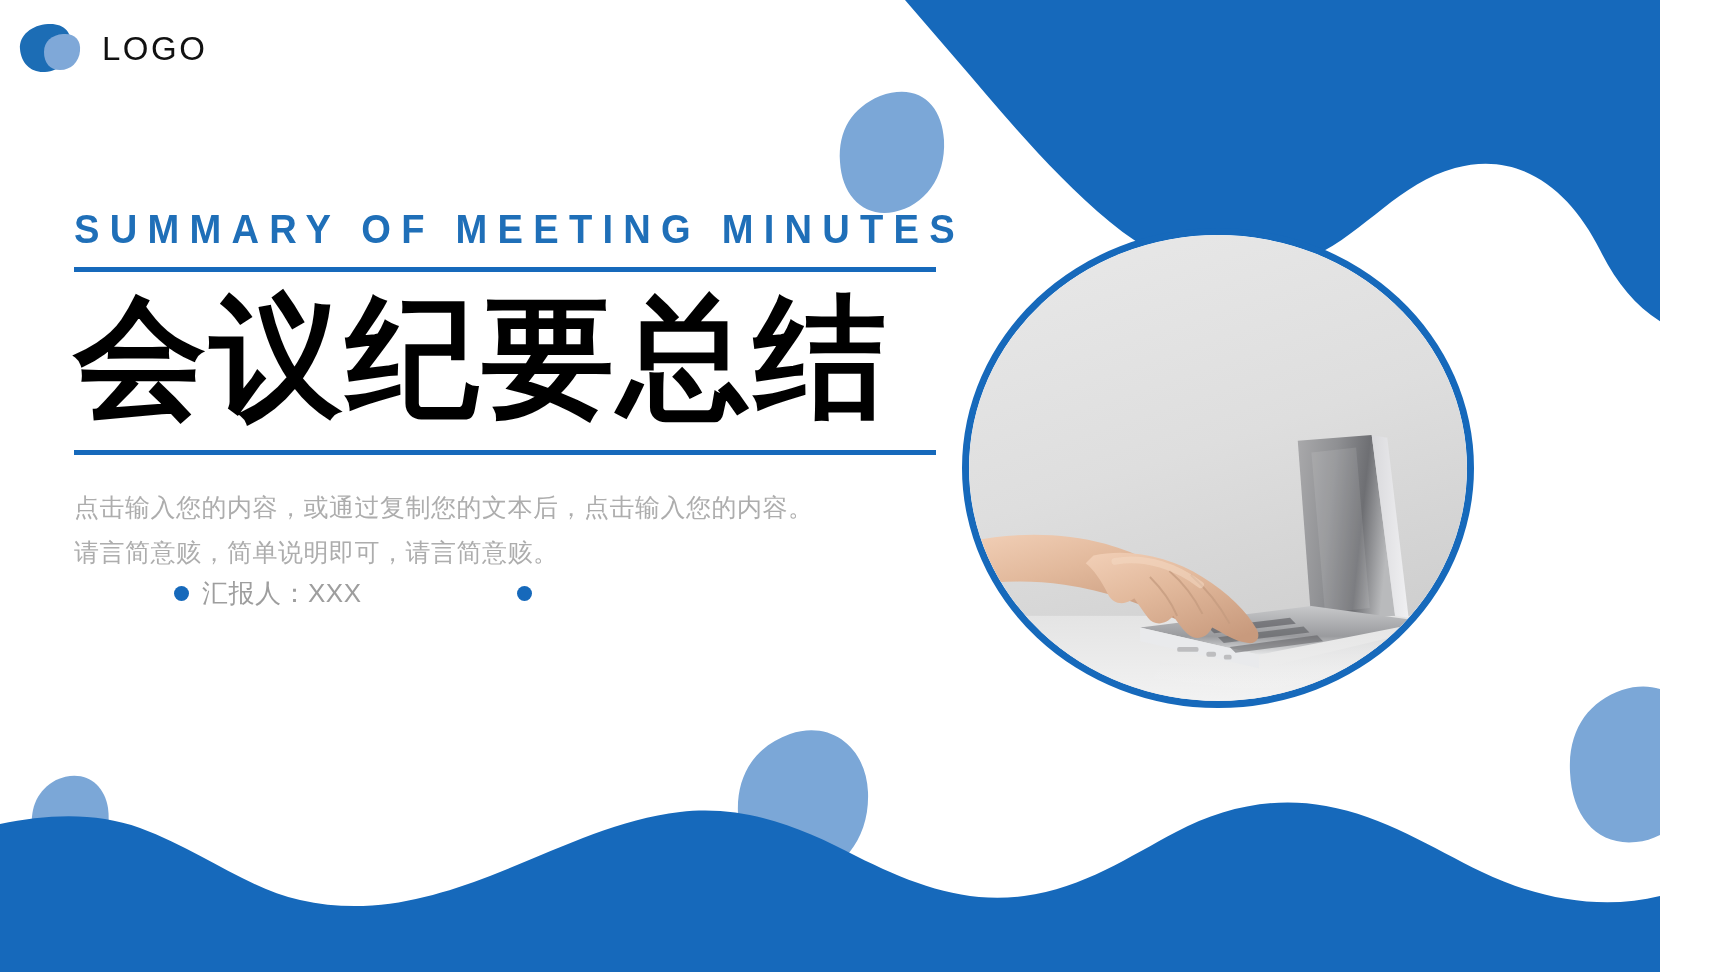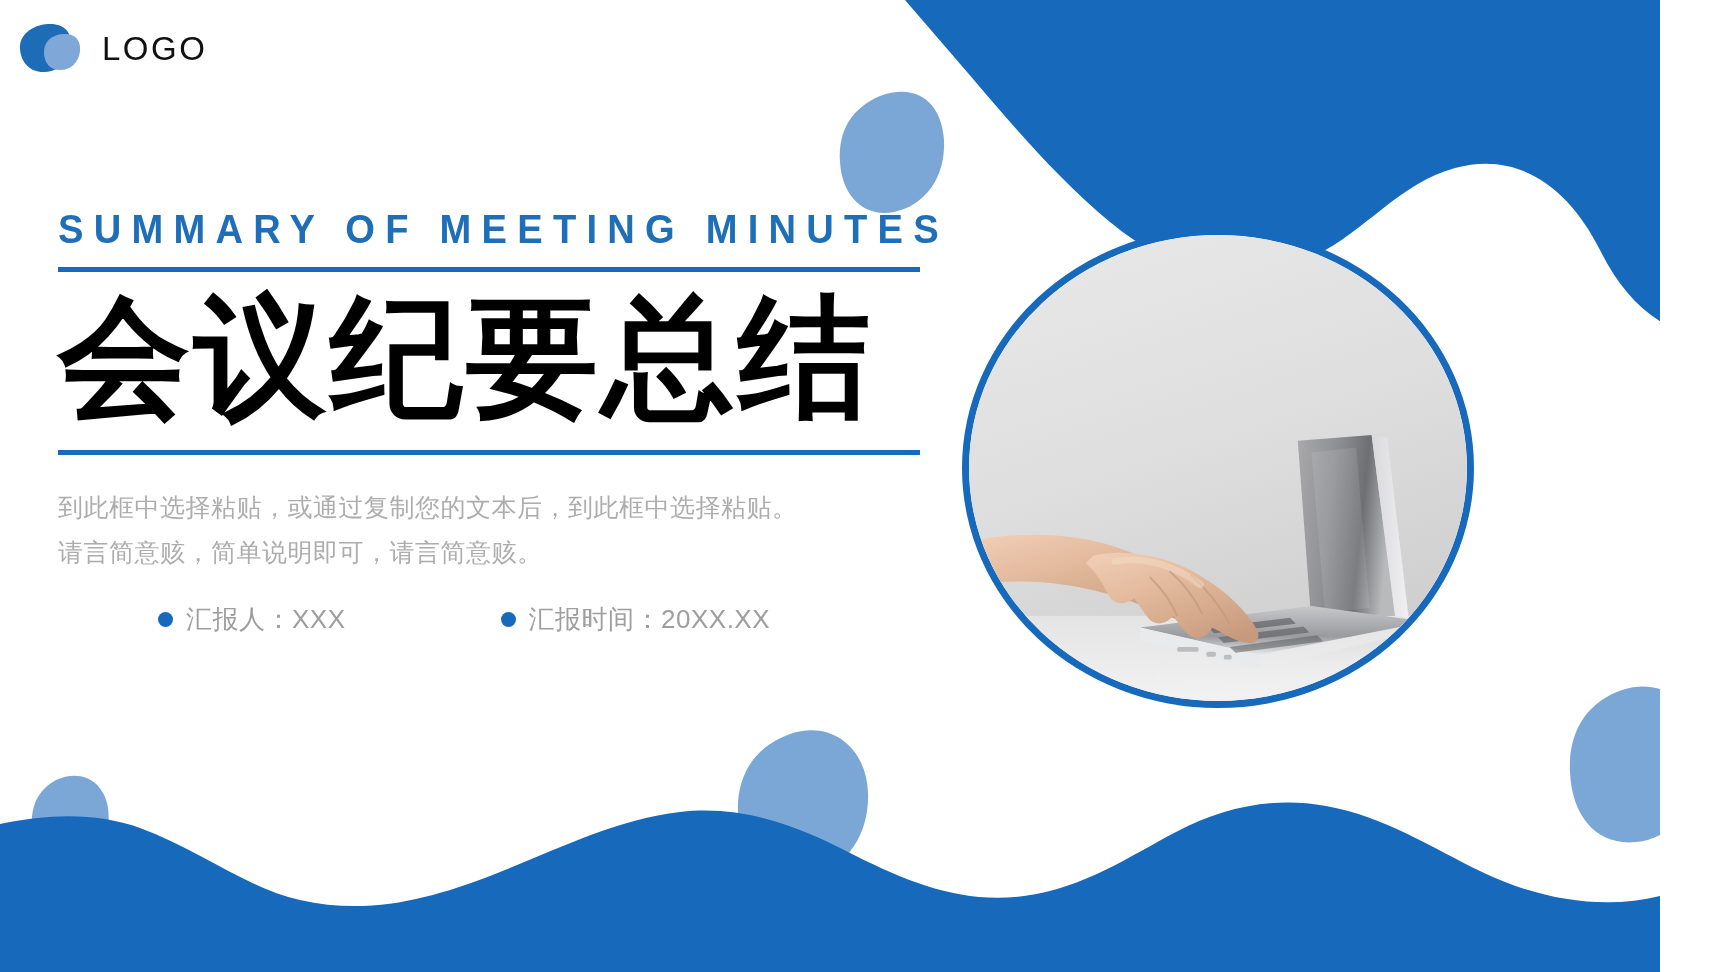--- a/index.html
+++ b/index.html
@@ -35,21 +35,21 @@
     font-size:33px;
     letter-spacing:2.5px;
     color:#111111;
     font-weight:400;
     line-height:1;
   }
 
   
   #content {
     position:absolute;
-    left:58px; top:206px;
+    left:74px; top:206px;
     width:880px;
     z-index:15;
   }
   #eyebrow-title {
     font-size:41px;
     font-weight:700;
     color:#1F6FB8;
     letter-spacing:11px;
     line-height:1.15;
     white-space:nowrap;
@@ -76,21 +76,20 @@
   #body-copy {
     margin-top:30px;
     font-size:25px;
     color:#ADADAD;
     line-height:1.82;
     letter-spacing:0.5px;
     font-weight:400;
     width:862px;
   }
   #meta-row {
-    margin-top:26px;
     display:flex;
     align-items:center;
     padding-left:100px;
     gap:155px;
   }
   .meta-item { display:flex; align-items:center; gap:13px; }
   .meta-dot {
     width:15px; height:15px;
     border-radius:50%;
     background:#1669BB;
@@ -184,32 +183,31 @@
 
     <div id="eyebrow-title">SUMMARY OF MEETING MINUTES</div>
 
     <div class="rule"></div>
 
     <div id="main-title">会议纪要总结</div>
 
     <div class="rule" id="rule-bottom"></div>
 
     <div id="body-copy">
-      <div>到此框中选择粘贴，或通过复制您的文本后，到此框中选择粘贴。</div>
+      <div>点击输入您的内容，或通过复制您的文本后，点击输入您的内容。</div>
       <div>请言简意赅，简单说明即可，请言简意赅。</div>
     </div>
 
     <div id="meta-row">
       <div class="meta-item">
         <span class="meta-dot"></span>
         <span class="meta-label">汇报人：XXX</span>
       </div>
       <div class="meta-item">
         <span class="meta-dot"></span>
-        <span class="meta-label">汇报时间：20XX.XX</span>
       </div>
     </div>
   </div>
 
   <div id="photo-circle">
     <div id="photo-inner">
       <svg viewBox="0 0 512 480" preserveAspectRatio="xMidYMid slice" aria-hidden="true">
         <defs>
           <linearGradient id="wallGrad" x1="0" y1="0" x2="0.35" y2="1">
             <stop offset="0%" stop-color="#e9e9e9"></stop>

